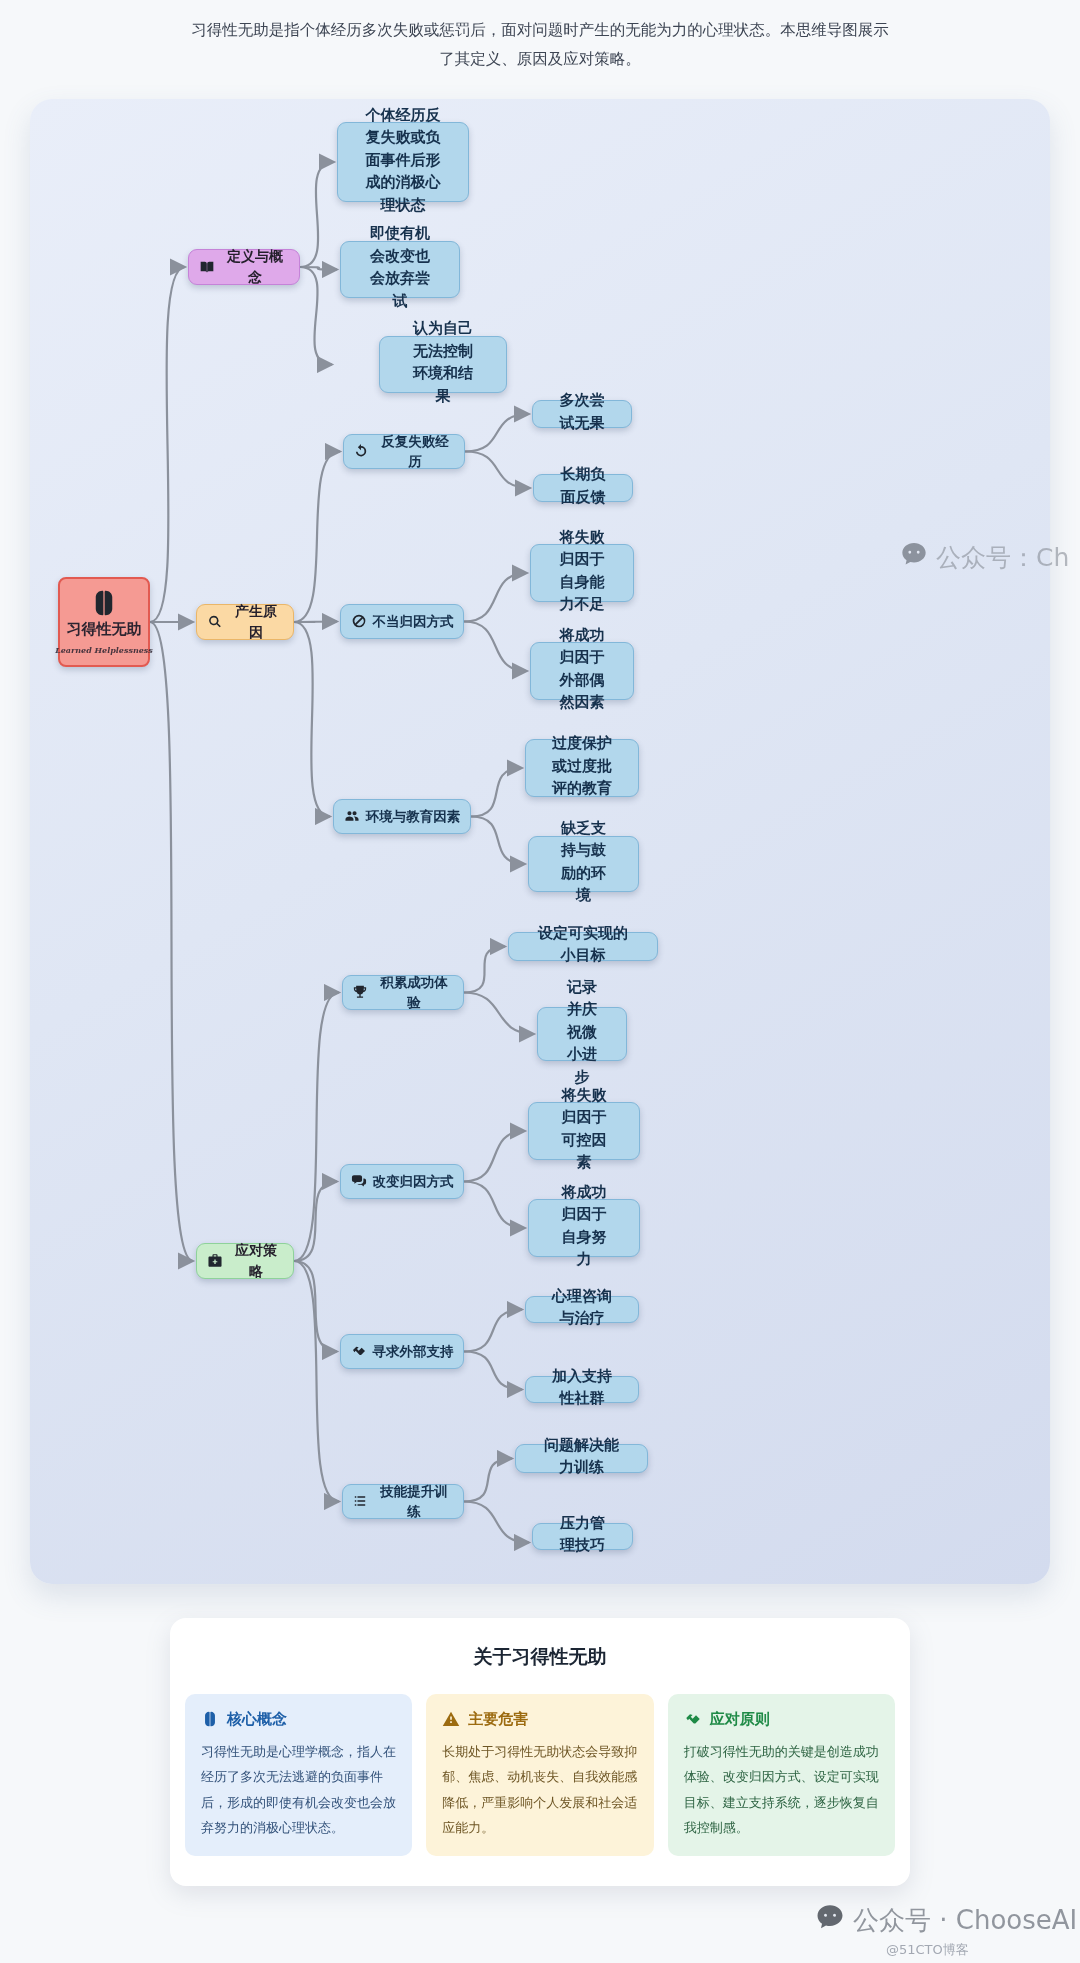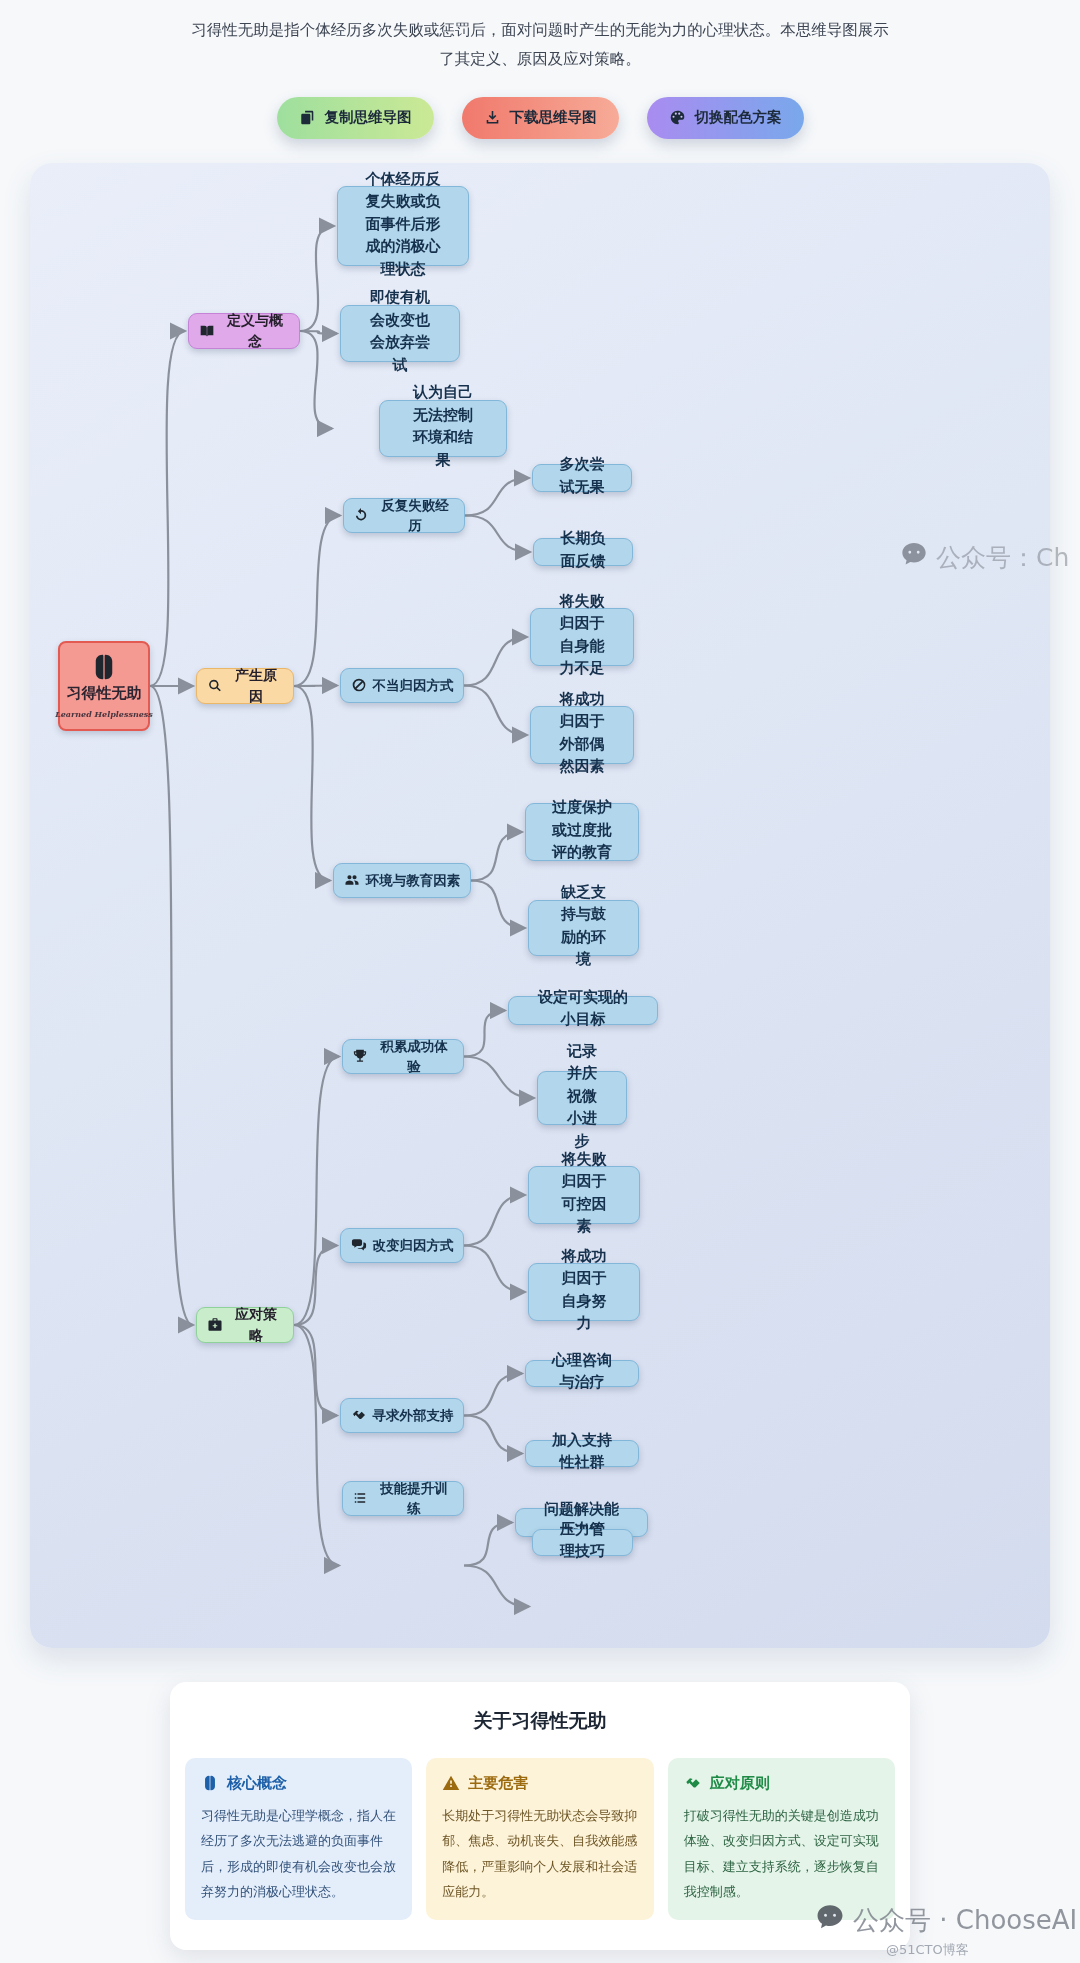--- a/index.html
+++ b/index.html
@@ -39,41 +39,20 @@
   .cards{display:flex;gap:14px;align-items:stretch;}
   .card{flex:1;border-radius:10px;padding:16px;box-sizing:border-box;}
   .card-title{display:flex;align-items:center;gap:8px;font-size:15px;font-weight:800;margin-bottom:10px;}
   .card-body{font-size:13px;line-height:1.95;}
 </style>
 </head>
 <body>
 
 <div class="page">
   <div class="page-subtitle">习得性无助是指个体经历多次失败或惩罚后，面对问题时产生的无能为力的心理状态。本思维导图展示了其定义、原因及应对策略。</div>
-  <div class="toolbar">
-      <button class="tool-btn" style="background: linear-gradient(90deg, rgb(158, 223, 158), rgb(203, 233, 149));">
-        <svg viewBox="0 0 24 24" width="17" height="17" style="flex:none">
-          <path d="M8.6 2.6h9.8c1 0 1.8.8 1.8 1.8v11.8h-2.2V4.8H8.6V2.6zM5 6.8h9.2c1 0 1.8.8 1.8 1.8v11c0 1-.8 1.8-1.8 1.8H5c-1 0-1.8-.8-1.8-1.8v-11c0-1 .8-1.8 1.8-1.8z" fill="#1c2a3a" fill-rule="evenodd"></path>
-        </svg>
-        <span>复制思维导图</span>
-      </button>
-      <button class="tool-btn" style="background: linear-gradient(90deg, rgb(240, 121, 108), rgb(247, 171, 152));">
-        <svg viewBox="0 0 24 24" width="17" height="17" style="flex:none">
-          <path d="M10.9 2.8h2.2v8.2l2.7-2.7 1.6 1.6-5.4 5.4-5.4-5.4 1.6-1.6 2.7 2.7V2.8zM3.8 15.4H6v3h12v-3h2.2v5.2H3.8v-5.2z" fill="#1c2a3a" fill-rule="evenodd"></path>
-        </svg>
-        <span>下载思维导图</span>
-      </button>
-      <button class="tool-btn" style="background: linear-gradient(90deg, rgb(169, 140, 240), rgb(121, 168, 236));">
-        <svg viewBox="0 0 24 24" width="17" height="17" style="flex:none">
-          <path d="M12 2.4A9.6 9.6 0 0 0 2.4 12 9.6 9.6 0 0 0 12 21.6c1.1 0 1.9-.9 1.9-1.9 0-.5-.2-.9-.5-1.3-.3-.3-.5-.8-.5-1.2 0-1.1.9-1.9 1.9-1.9h2.3a4.5 4.5 0 0 0 4.5-4.5c0-4.7-4.3-8.4-9.6-8.4z" fill="#1c2a3a" fill-rule="evenodd"></path>
-          <path d="M6.4 12.4a1.5 1.5 0 1 1 0-3 1.5 1.5 0 0 1 0 3zm3.2-4.3a1.5 1.5 0 1 1 0-3 1.5 1.5 0 0 1 0 3zm4.8 0a1.5 1.5 0 1 1 0-3 1.5 1.5 0 0 1 0 3zm3.2 4.3a1.5 1.5 0 1 1 0-3 1.5 1.5 0 0 1 0 3z" fill="#cfc2f5" fill-rule="evenodd"></path>
-        </svg>
-        <span>切换配色方案</span>
-      </button>
-    </div>
 
   <div class="canvas">
     <svg class="edges" width="1020" height="1485" viewBox="0 0 1020 1485">
         <defs>
           <marker id="arr" markerWidth="9" markerHeight="8" refX="7" refY="4" orient="auto">
             <path d="M0 0 L8 4 L0 8 Z" fill="#8b919c"></path>
           </marker>
         </defs>
         <path d="M120 523 C 162 523, 113 168, 155 168" fill="none" stroke="#8b919c" stroke-width="2.2" marker-end="url(#arr)"></path>
         <path d="M120 523 C 162 523, 121 523, 163 523" fill="none" stroke="#8b919c" stroke-width="2.2" marker-end="url(#arr)"></path>
@@ -168,21 +147,21 @@
             <path d="M4.4 3.4h9.2c1.7 0 3 1.3 3 3v4c0 1.7-1.3 3-3 3H8.9l-3.9 2.9v-2.9h-.6c-1.7 0-3-1.3-3-3v-4c0-1.7 1.3-3 3-3zM18.6 8.4h1c1.7 0 3 1.3 3 3v3.2c0 1.7-1.3 3-3 3h-.3v2.8l-3.8-2.8h-3.4c-1 0-1.9-.4-2.4-1.1h4.9c2.2 0 4-1.8 4-4V8.4z" fill="#20262e" fill-rule="evenodd"></path>
           </svg>
           <span class="nlabel">改变归因方式</span>
         </div>
         <div class="node n-sub" style="left: 310px; top: 1235px; width: 124px; height: 35px; background: rgb(178, 215, 236); border-color: rgb(130, 183, 217); color: rgb(22, 49, 77);">
           <svg viewBox="0 0 24 24" width="16" height="16" style="flex:none">
             <path d="M3 10.5 8 5.5l3.5 1L9 9l2.5 2.5L16 7l5 5-5.5 5.5c-.8.8-2 .8-2.8 0L7 11.8l-1.8 1.9L3 10.5z" fill="#20262e" fill-rule="evenodd"></path>
           </svg>
           <span class="nlabel">寻求外部支持</span>
         </div>
-        <div class="node n-sub" style="left: 312px; top: 1318px; width: 122px; height: 35px; background: rgb(178, 215, 236); border-color: rgb(130, 183, 217); color: rgb(22, 49, 77);">
+        <div class="node n-sub" style="left: 312px; top: 1385px; width: 122px; height: 35px; background: rgb(178, 215, 236); border-color: rgb(130, 183, 217); color: rgb(22, 49, 77);">
           <svg viewBox="0 0 24 24" width="16" height="16" style="flex:none">
             <path d="M4.2 5h2.2v2.2H4.2V5zm4 0h11.6v2.2H8.2V5zM4.2 10.9h2.2v2.2H4.2v-2.2zm4 0h11.6v2.2H8.2v-2.2zM4.2 16.8h2.2V19H4.2v-2.2zm4 0h11.6V19H8.2v-2.2z" fill="#20262e" fill-rule="evenodd"></path>
           </svg>
           <span class="nlabel">技能提升训练</span>
         </div>
         <div class="node n-leaf" style="left: 502px; top: 301px; width: 100px; height: 28px; background: rgb(178, 215, 236); border-color: rgb(130, 183, 217); color: rgb(22, 49, 77);">
           <span class="nlabel">多次尝试无果</span>
         </div>
         <div class="node n-leaf" style="left: 503px; top: 375px; width: 100px; height: 28px; background: rgb(178, 215, 236); border-color: rgb(130, 183, 217); color: rgb(22, 49, 77);">
           <span class="nlabel">长期负面反馈</span>
@@ -213,21 +192,21 @@
         </div>
         <div class="node n-leaf" style="left: 495px; top: 1197px; width: 114px; height: 27px; background: rgb(178, 215, 236); border-color: rgb(130, 183, 217); color: rgb(22, 49, 77);">
           <span class="nlabel">心理咨询与治疗</span>
         </div>
         <div class="node n-leaf" style="left: 495px; top: 1277px; width: 114px; height: 27px; background: rgb(178, 215, 236); border-color: rgb(130, 183, 217); color: rgb(22, 49, 77);">
           <span class="nlabel">加入支持性社群</span>
         </div>
         <div class="node n-leaf" style="left: 485px; top: 1345px; width: 133px; height: 29px; background: rgb(178, 215, 236); border-color: rgb(130, 183, 217); color: rgb(22, 49, 77);">
           <span class="nlabel">问题解决能力训练</span>
         </div>
-        <div class="node n-leaf" style="left: 502px; top: 1366px; width: 101px; height: 27px; background: rgb(178, 215, 236); border-color: rgb(130, 183, 217); color: rgb(22, 49, 77);">
+        <div class="node n-leaf" style="left: 502px; top: 1424px; width: 101px; height: 27px; background: rgb(178, 215, 236); border-color: rgb(130, 183, 217); color: rgb(22, 49, 77);">
           <span class="nlabel">压力管理技巧</span>
         </div>
       </div>
   </div>
 
   <div class="about">
     <div class="about-title">关于习得性无助</div>
     <div class="cards">
         <div class="card" style="background: rgb(228, 238, 251);">
           <div class="card-title" style="color:#1d5fa8">

